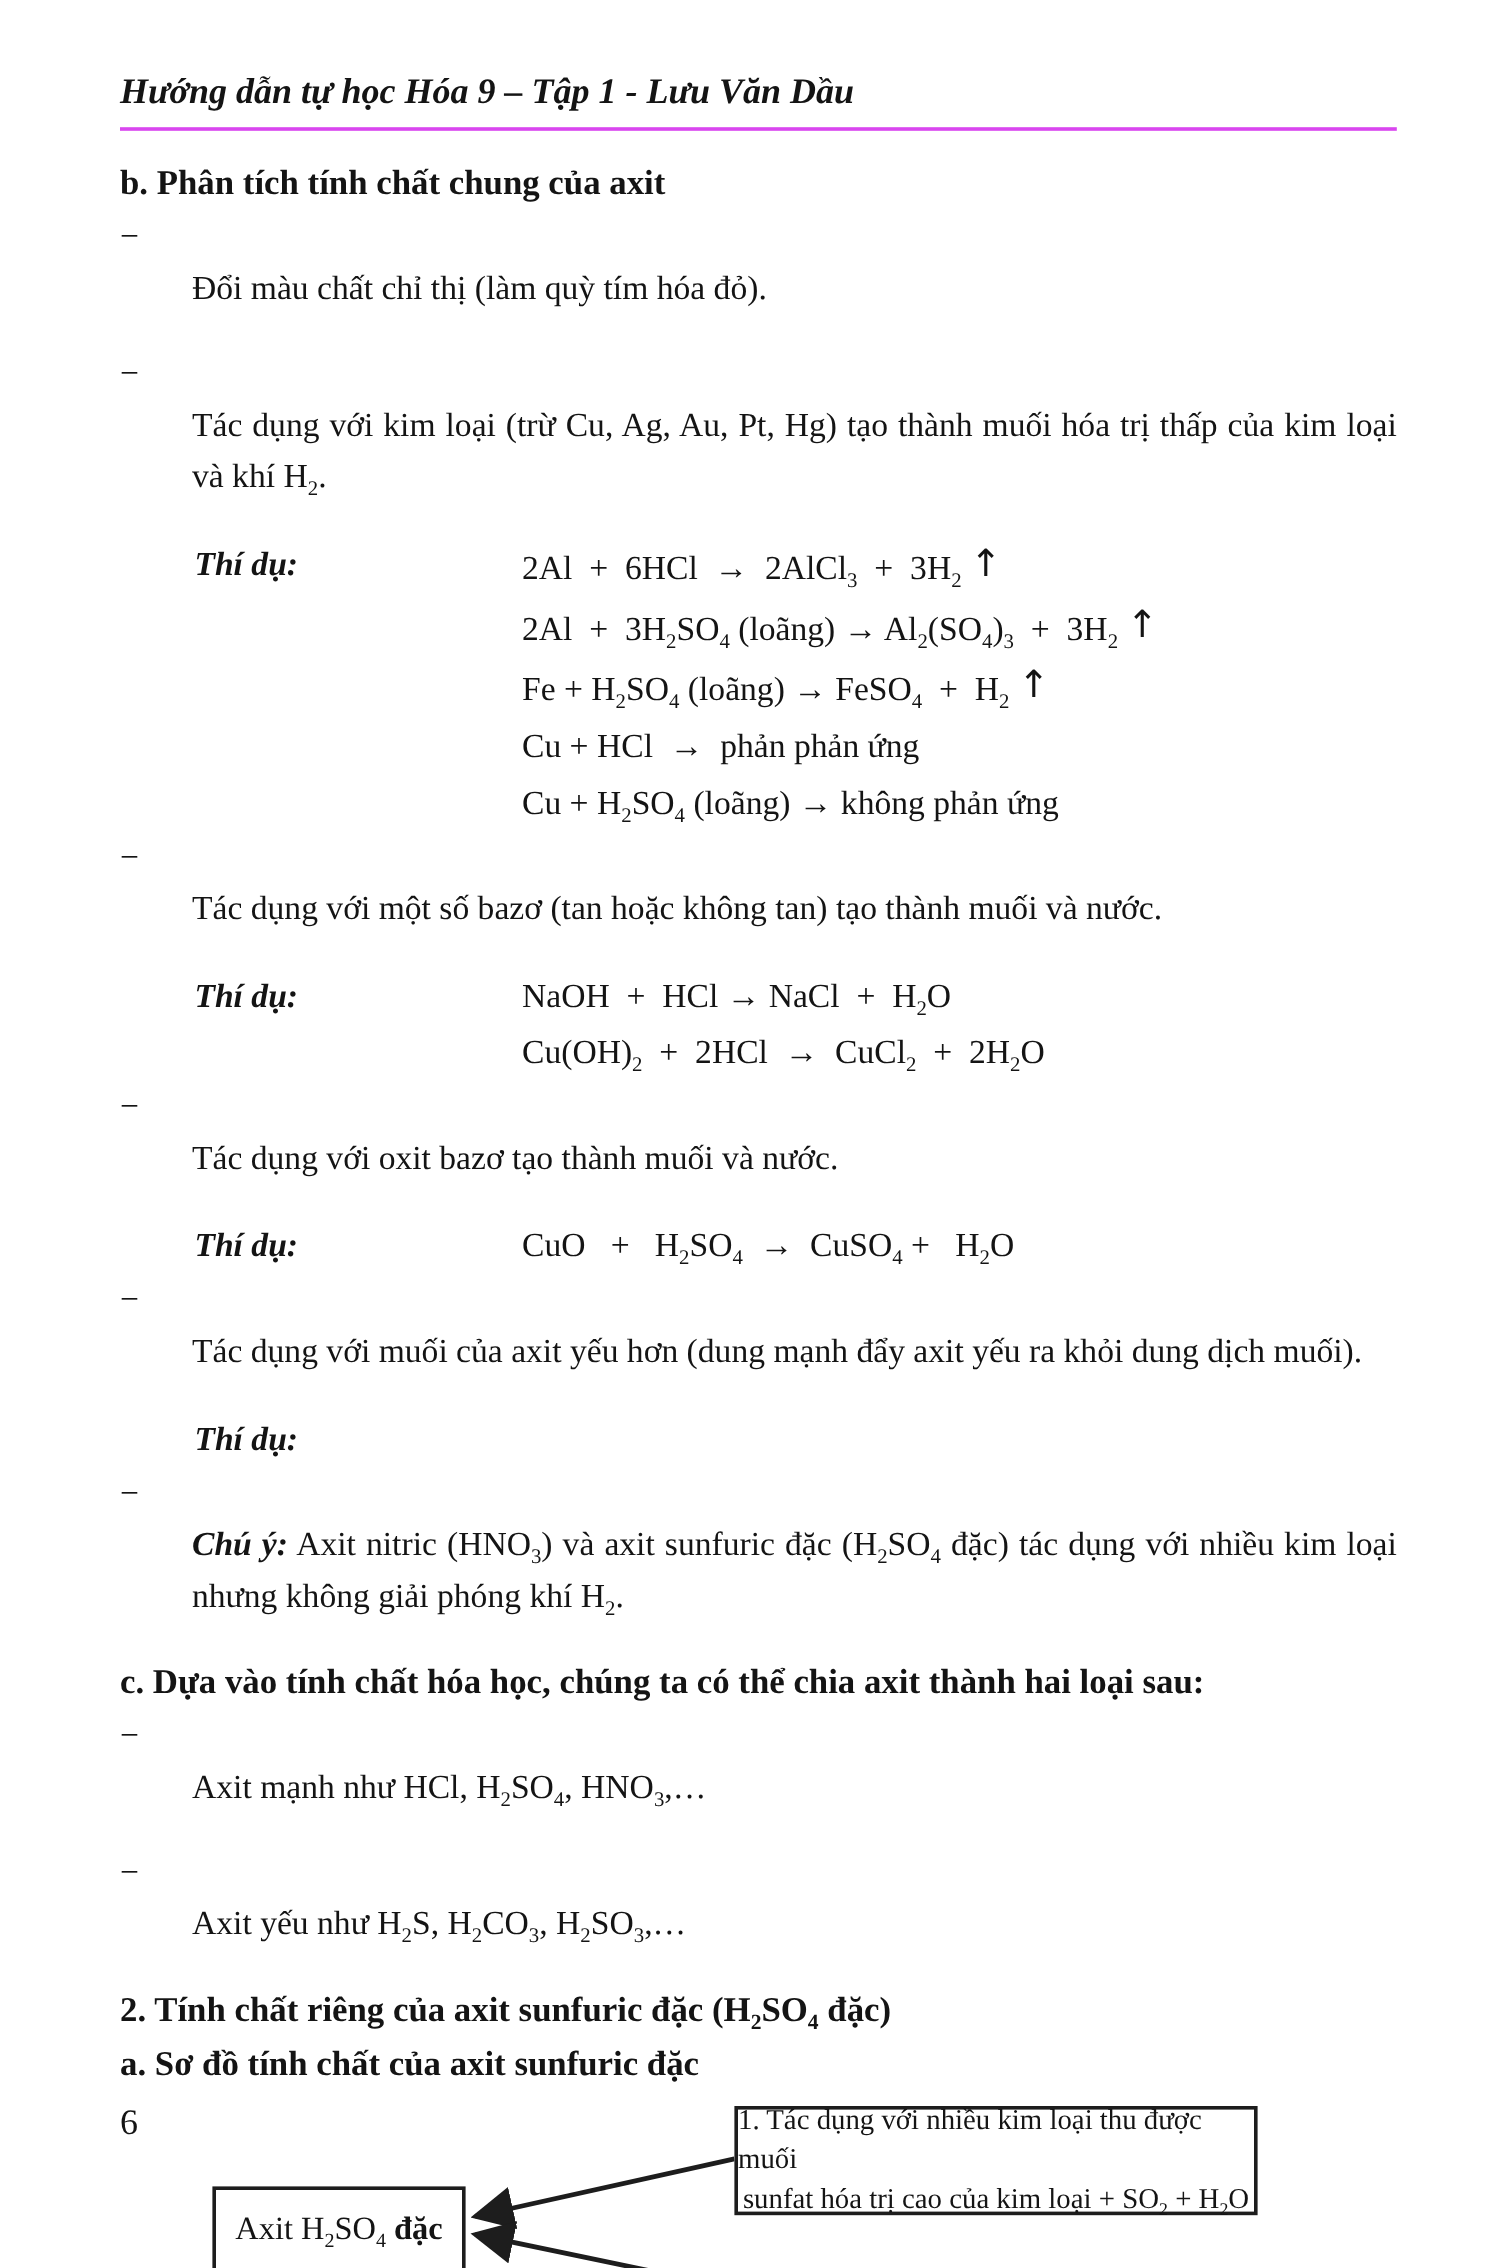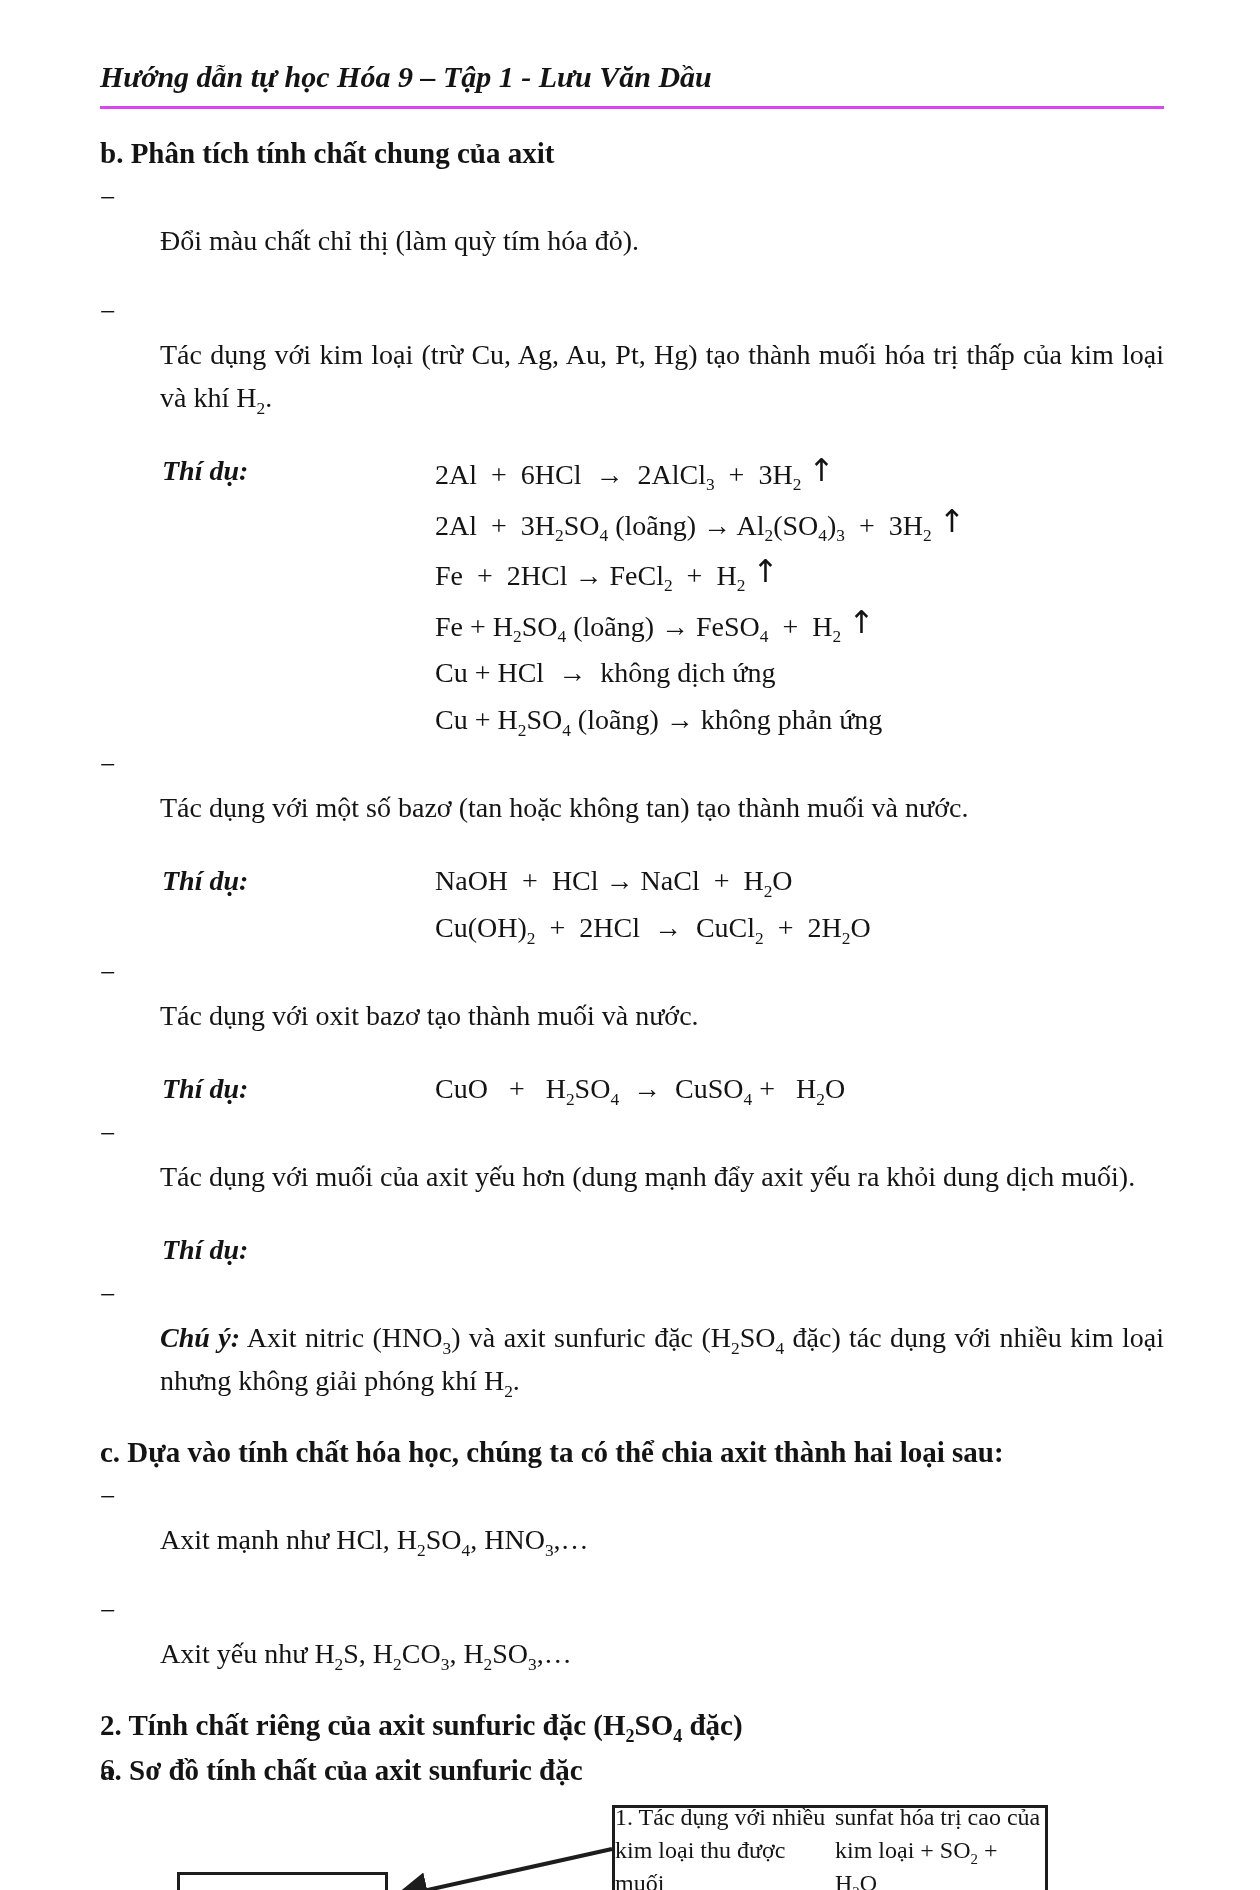--- a/index.html
+++ b/index.html
@@ -61,21 +61,21 @@
   
   .diagram{
     position:relative;
     height:196px;
     margin:12px 0 18px 0;
   }
   .dbox{
     position:absolute;
     border:3px solid #1d1d1d;
     box-sizing:border-box;
-    display:flex;
+    display:flex;flex-direction:column;
     align-items:center;justify-content:center;
     background:#fff;
   }
   .dbox-left{
     left:77px;top:67px;width:211px;height:72px;
     font-size:27px;
   }
   .dbox-r1{
     left:512px;top:0;width:436px;height:91px;
     font-size:24px;line-height:33px;
@@ -104,23 +104,22 @@
   <div class="bullet">
     <span class="dash">−</span>
     <p class="btext">Tác dụng với kim loại (trừ Cu, Ag, Au, Pt, Hg) tạo thành muối hóa trị thấp của kim loại và khí H<sub>2</sub>.</p>
   </div>
 
   <div class="example">
     <div class="ex-label">Thí dụ:</div>
     <div class="equations">
       <div class="equation">2Al  +  6HCl  →  2AlCl<sub>3</sub>  +  3H<sub>2</sub> <span class="up">↑</span></div>
       <div class="equation">2Al  +  3H<sub>2</sub>SO<sub>4</sub> (loãng) → Al<sub>2</sub>(SO<sub>4</sub>)<sub>3</sub>  +  3H<sub>2</sub> <span class="up">↑</span></div>
-      <div class="equation">Fe  +  2HCl → FeCl<sub>2</sub>  +  H<sub>2</sub> <span class="up">↑</span></div>
       <div class="equation">Fe + H<sub>2</sub>SO<sub>4</sub> (loãng) → FeSO<sub>4</sub>  +  H<sub>2</sub> <span class="up">↑</span></div>
-      <div class="equation">Cu + HCl  →  không dịch ứng</div>
+      <div class="equation">Cu + HCl  →  phản phản ứng</div>
       <div class="equation">Cu + H<sub>2</sub>SO<sub>4</sub> (loãng) → không phản ứng</div>
     </div>
   </div>
 
   <div class="bullet">
     <span class="dash">−</span>
     <p class="btext">Tác dụng với một số bazơ (tan hoặc không tan) tạo thành muối và nước.</p>
   </div>
 
   <div class="example">

